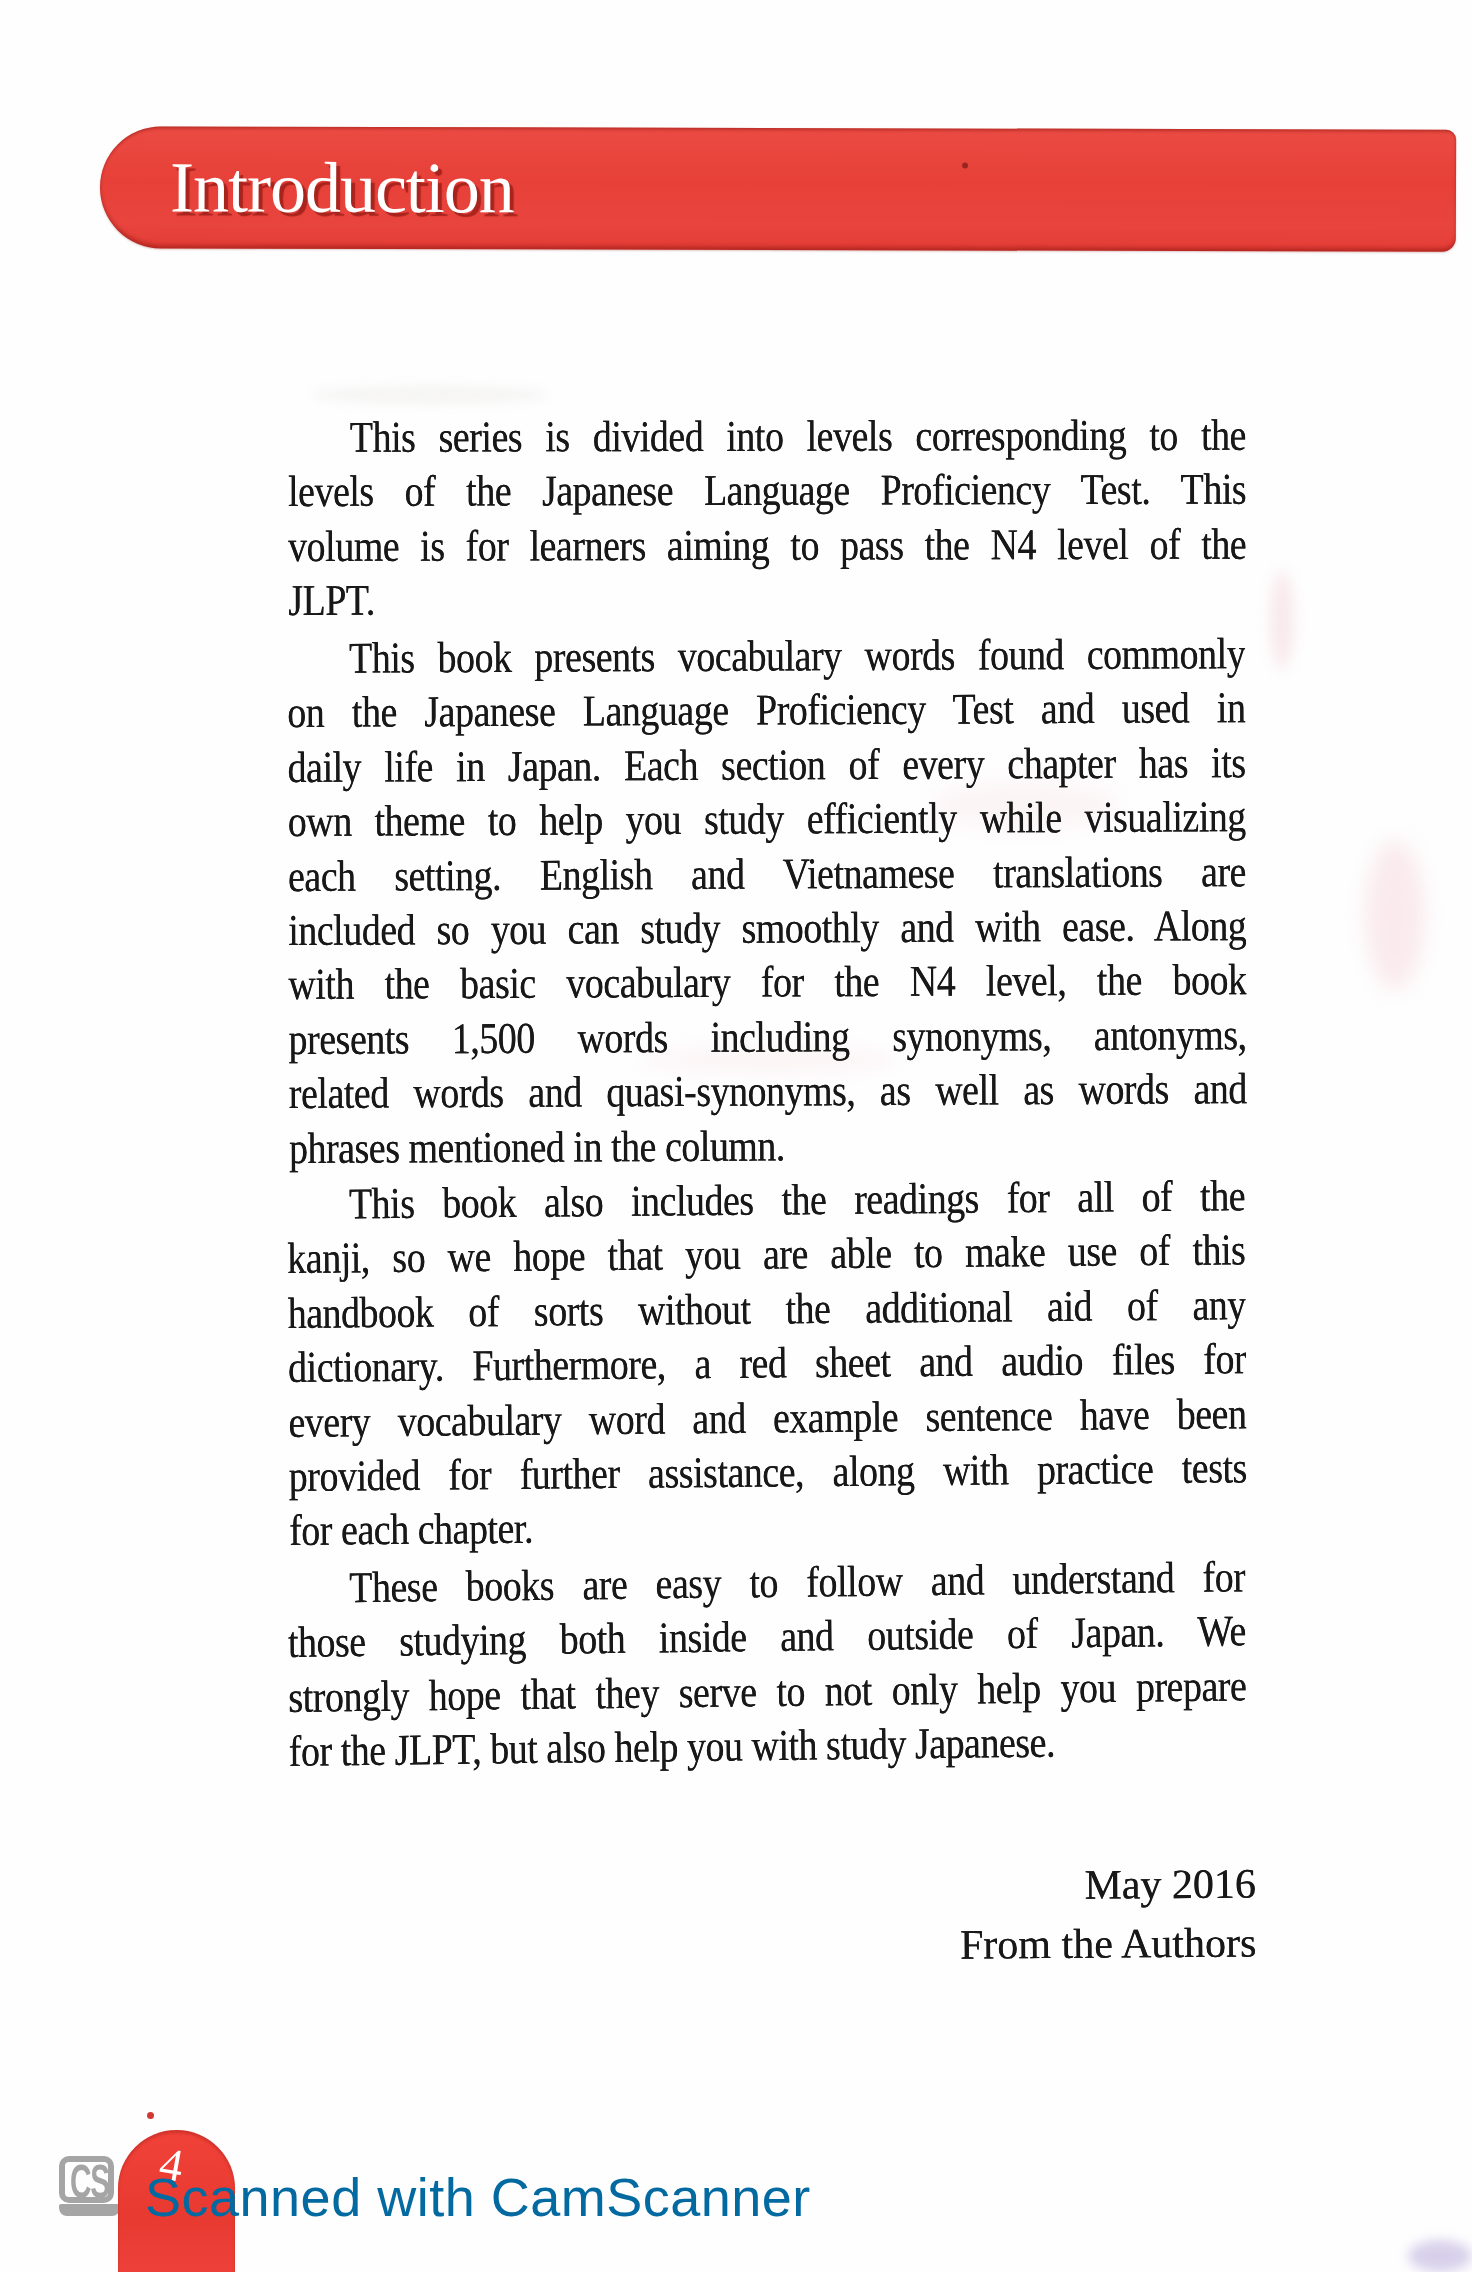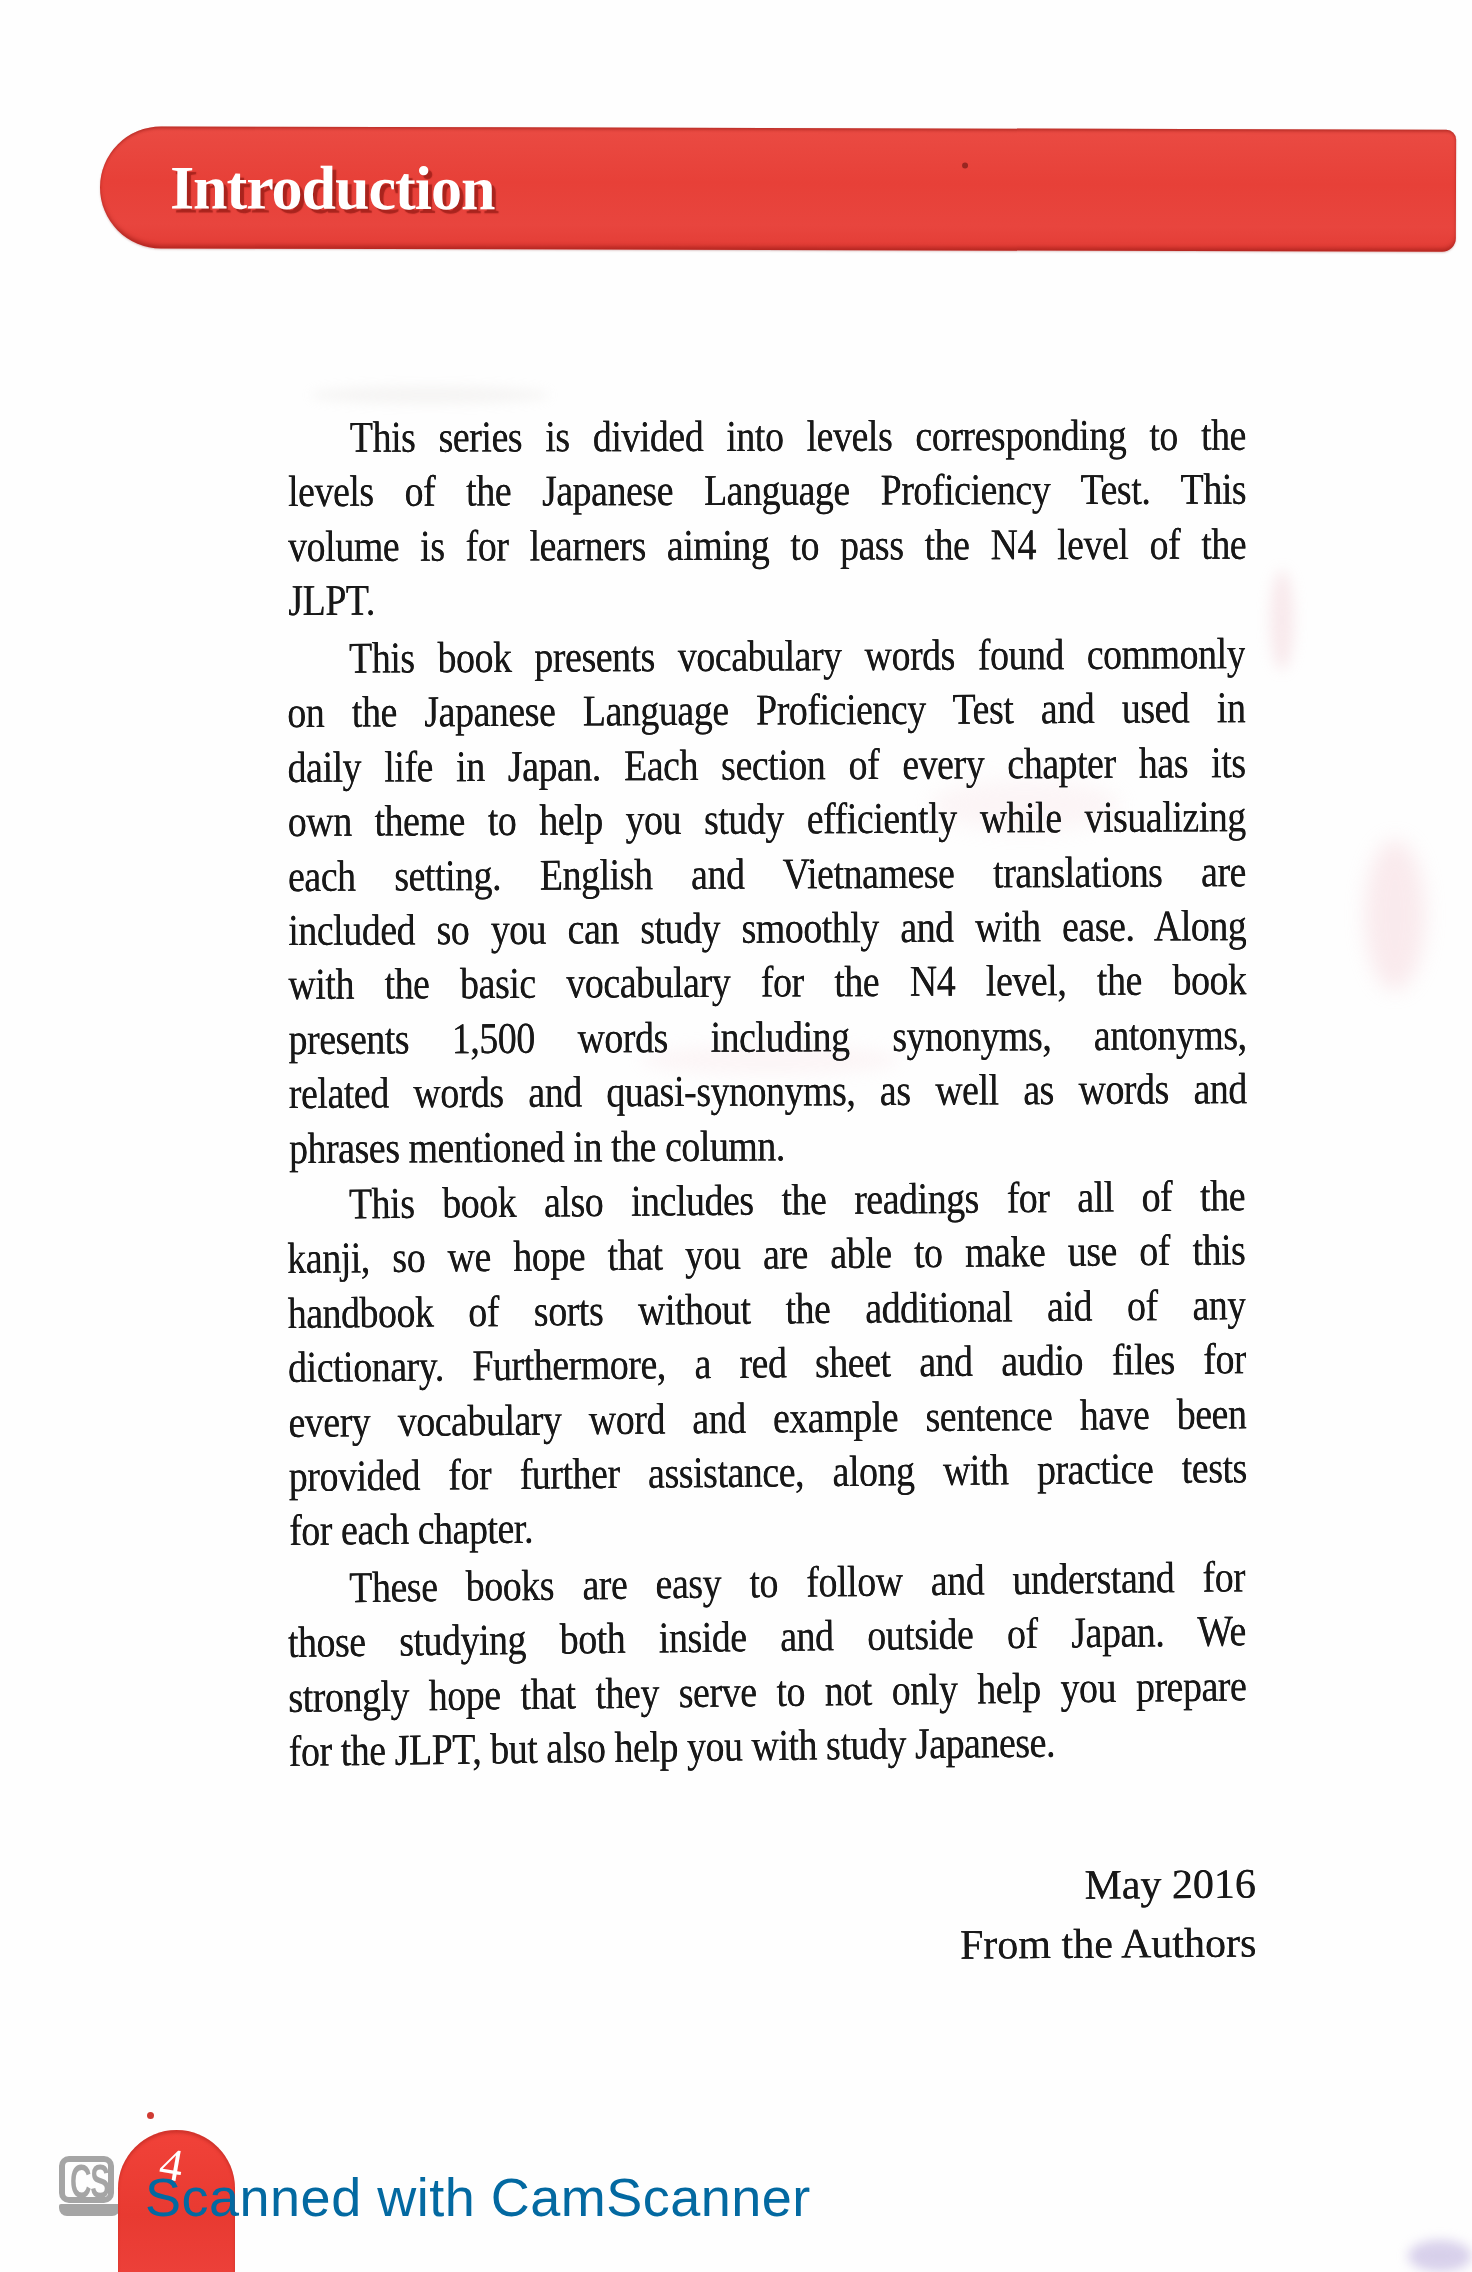--- a/index.html
+++ b/index.html
@@ -19,21 +19,21 @@
     border-radius:62px 10px 14px 62px;
     box-shadow:inset 0 3px 3px -1px rgba(130,15,12,.45),
                inset 0 -4px 4px -1px rgba(130,15,12,.5),
                0 1px 2px rgba(120,20,18,.25);
     transform:rotate(.15deg);
     display:flex;align-items:center;
     padding-left:70px;box-sizing:border-box;
   }
   .banner-title{
     color:#ffffff;
-    font-size:62px;font-weight:bold;letter-spacing:-1px;
+    font-size:72px;font-weight:normal;letter-spacing:-1px;
     text-shadow:4px 4px 1px rgba(158,30,25,.85);
   }
   .banner-dot{
     position:absolute;left:862px;top:34px;width:6px;height:6px;
     border-radius:50%;background:#7e1c18;opacity:.75;
   }
 
   
   .bodytext{
     position:absolute;left:288px;top:411px;width:1114px;

